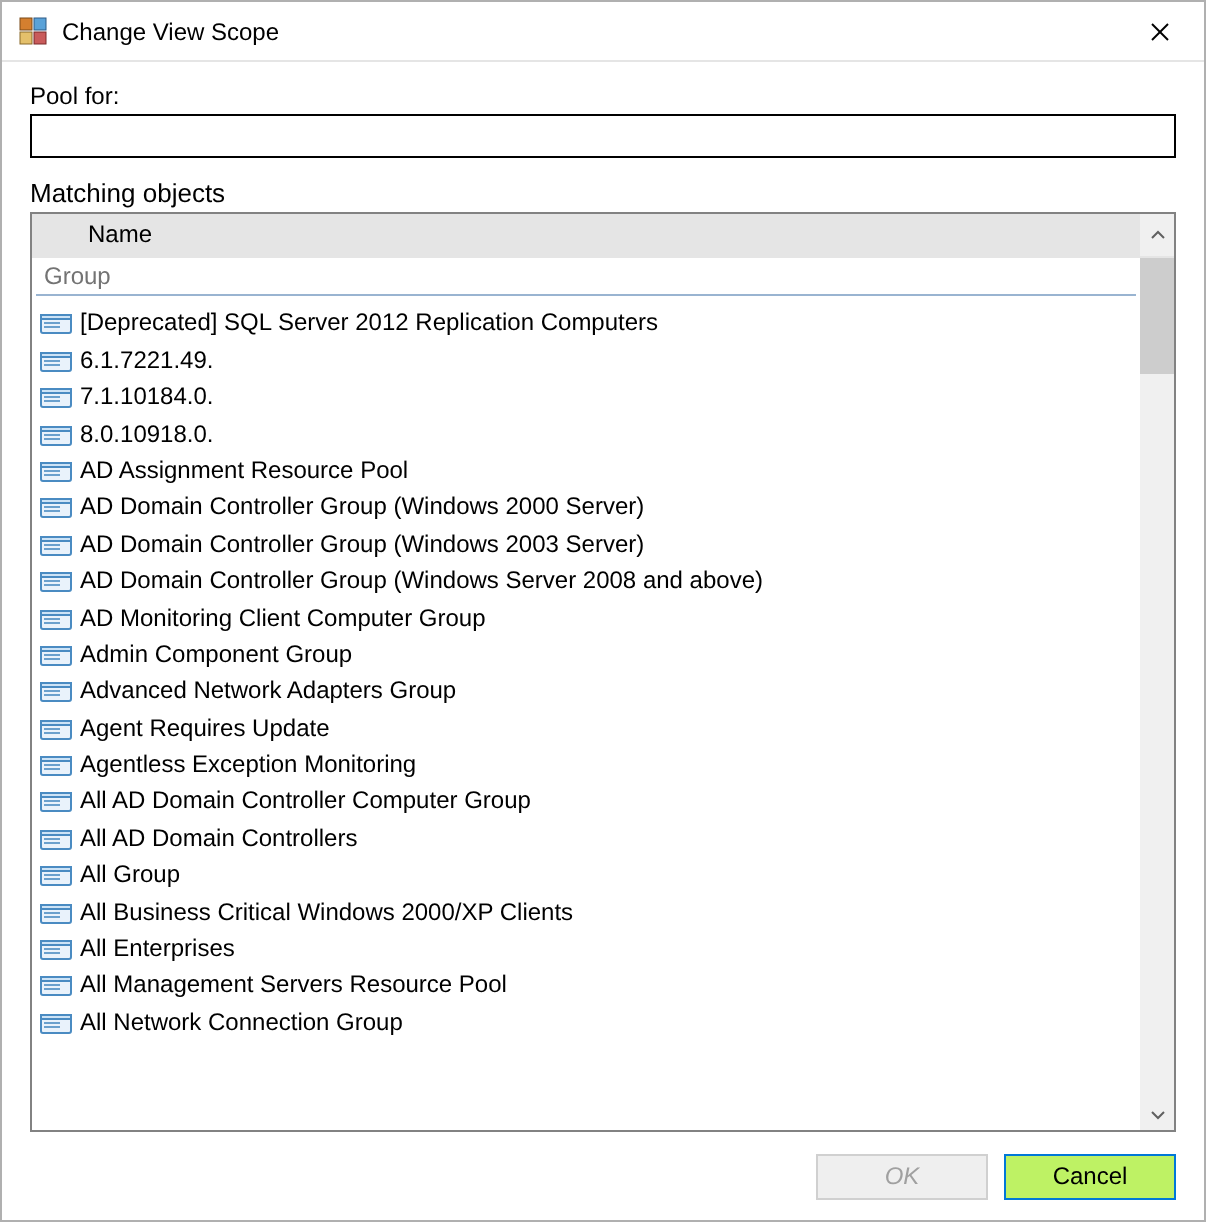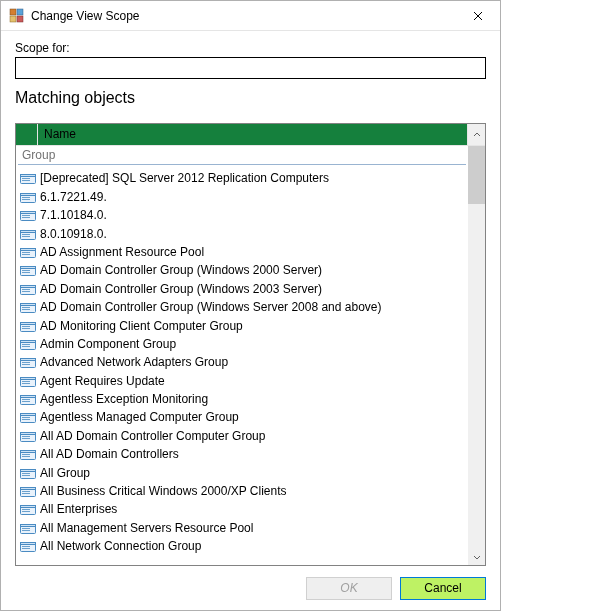--- a/index.html
+++ b/index.html
@@ -5,21 +5,21 @@
   * { box-sizing: border-box; }
   html, body {
     margin: 0; padding: 0;
     width: 603px; height: 611px;
     font-family: "Segoe UI", Tahoma, sans-serif;
     font-size: 12px;
     background: #fff;
     color: #000;
   }
   .window {
-    width: 501px; height: 611px;
+    width: 603px; height: 611px;
     border: 1px solid #b0b0b0;
     display: flex;
     flex-direction: column;
     background: #fff;
   }
   .titlebar {
     height: 30px;
     display: flex;
     align-items: center;
     padding: 0 0 0 8px;
@@ -58,35 +58,35 @@
   .search-input {
     width: 100%;
     height: 22px;
     border: 1px solid #000;
     padding: 2px 4px;
     font-family: inherit;
     font-size: 12px;
     margin-bottom: 10px;
   }
   .list-container-label {
-    font-size: 16px;
-    margin-bottom: 16px;
+    font-size: 13px;
+    margin-bottom: 2px;
   }
   .listbox-wrap {
     flex: 1;
     border: 1px solid #828282;
     display: flex;
     flex-direction: column;
     min-height: 0;
   }
   .list-header {
     display: flex;
     align-items: stretch;
     height: 22px;
-    background: #15803d;
+    background: #e5e5e5;
     border-bottom: 1px solid #e5e5e5;
   }
   .list-header .col-check {
     width: 22px;
     border-right: 1px solid #e5e5e5;
   }
   .list-header .col-name {
     flex: 1;
     padding: 3px 6px;
     font-size: 12px;
@@ -201,21 +201,21 @@
     <span class="title-text">Change View Scope</span>
     <div class="close-btn">
       <svg width="10" height="10" viewBox="0 0 10 10">
         <line x1="1" y1="1" x2="9" y2="9" stroke="#000" stroke-width="1"></line>
         <line x1="9" y1="1" x2="1" y2="9" stroke="#000" stroke-width="1"></line>
       </svg>
     </div>
   </div>
 
   <div class="content">
-    <div class="label">Scope for:</div>
+    <div class="label">Pool for:</div>
     <input class="search-input" type="text" value="" style="">
 
     <div class="list-container-label">Matching objects</div>
 
     <div class="listbox-wrap">
       <div class="list-header">
         <div class="col-check"></div>
         <div class="col-name">Name</div>
         <div class="col-scroll">
           <svg width="8" height="8" viewBox="0 0 8 8">
@@ -371,31 +371,20 @@
             </div>
             <div class="row">
               <span class="row-icon">
                 <svg width="16" height="12" viewBox="0 0 16 12">
                   <rect x="0.5" y="2.5" width="15" height="9" rx="1" fill="#e9f2fb" stroke="#4a8bc2" stroke-width="1"></rect>
                   <rect x="0.5" y="2.5" width="15" height="2" fill="#cde3f6" stroke="#4a8bc2" stroke-width="1"></rect>
                   <line x1="2" y1="6.5" x2="10" y2="6.5" stroke="#4a8bc2" stroke-width="0.8"></line>
                   <line x1="2" y1="8.5" x2="10" y2="8.5" stroke="#4a8bc2" stroke-width="0.8"></line>
                 </svg>
               </span>
-              <span class="row-text">Agentless Managed Computer Group</span>
-            </div>
-            <div class="row">
-              <span class="row-icon">
-                <svg width="16" height="12" viewBox="0 0 16 12">
-                  <rect x="0.5" y="2.5" width="15" height="9" rx="1" fill="#e9f2fb" stroke="#4a8bc2" stroke-width="1"></rect>
-                  <rect x="0.5" y="2.5" width="15" height="2" fill="#cde3f6" stroke="#4a8bc2" stroke-width="1"></rect>
-                  <line x1="2" y1="6.5" x2="10" y2="6.5" stroke="#4a8bc2" stroke-width="0.8"></line>
-                  <line x1="2" y1="8.5" x2="10" y2="8.5" stroke="#4a8bc2" stroke-width="0.8"></line>
-                </svg>
-              </span>
               <span class="row-text">All AD Domain Controller Computer Group</span>
             </div>
             <div class="row">
               <span class="row-icon">
                 <svg width="16" height="12" viewBox="0 0 16 12">
                   <rect x="0.5" y="2.5" width="15" height="9" rx="1" fill="#e9f2fb" stroke="#4a8bc2" stroke-width="1"></rect>
                   <rect x="0.5" y="2.5" width="15" height="2" fill="#cde3f6" stroke="#4a8bc2" stroke-width="1"></rect>
                   <line x1="2" y1="6.5" x2="10" y2="6.5" stroke="#4a8bc2" stroke-width="0.8"></line>
                   <line x1="2" y1="8.5" x2="10" y2="8.5" stroke="#4a8bc2" stroke-width="0.8"></line>
                 </svg>

